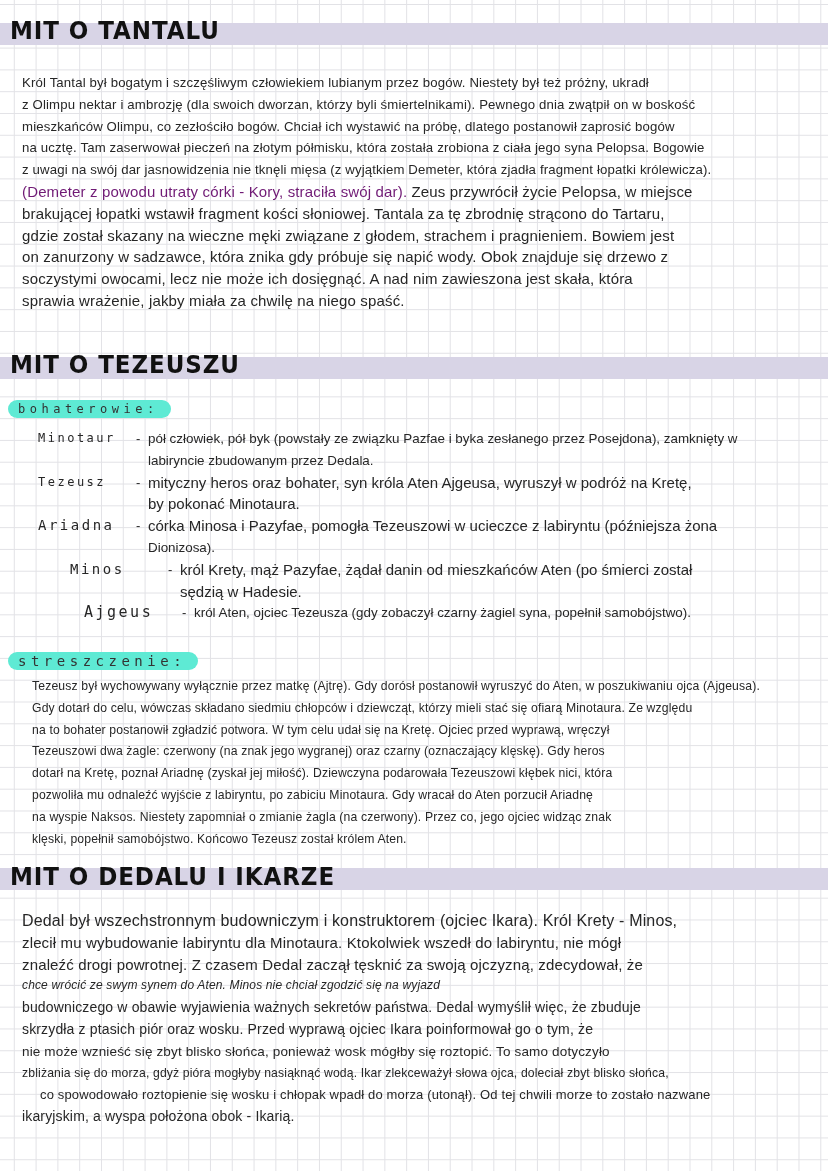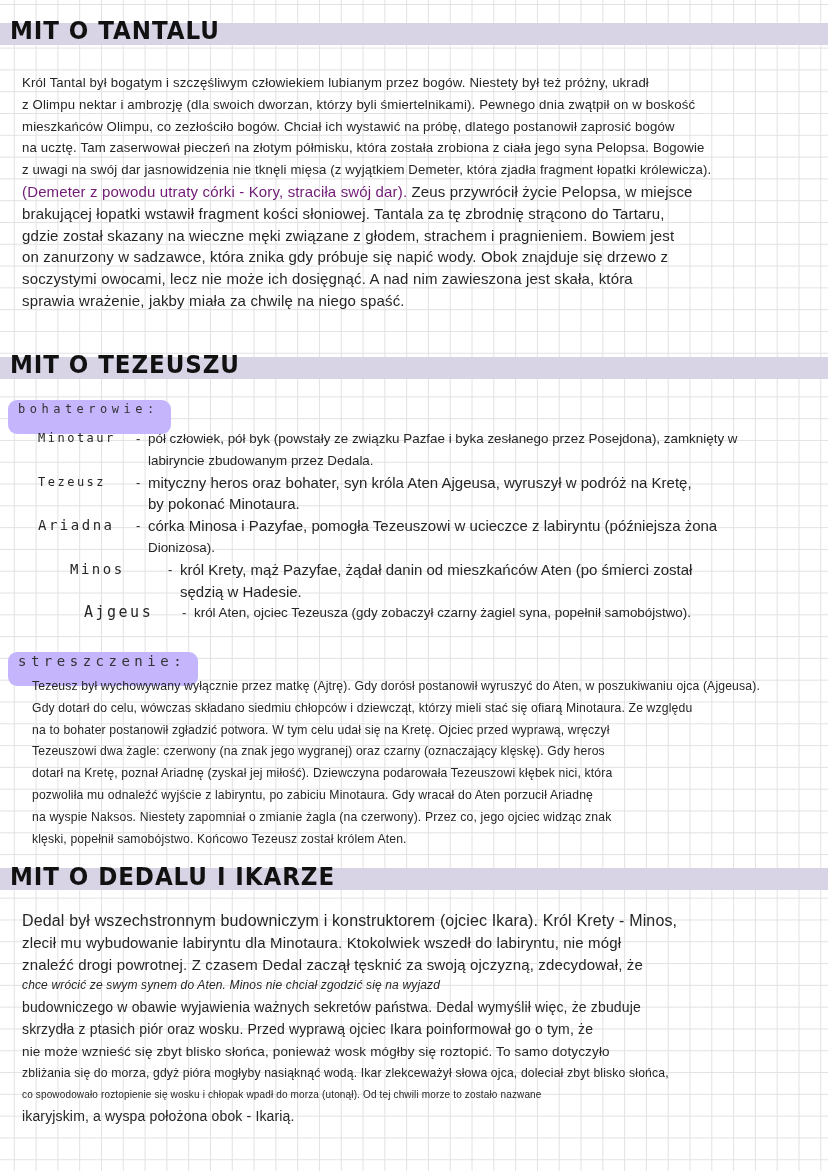--- a/index.html
+++ b/index.html
@@ -26,24 +26,24 @@
   }
   .para {
     position:absolute; left:22px; width:795px;
     font-family:"Liberation Sans", sans-serif; font-size:13.2px;
     color:#262626; letter-spacing:0.15px;
   }
   .line { height:21.8px; line-height:21.8px; white-space:nowrap; overflow:hidden; }
   .line.big { font-size:15px; }
   .line .purple { color:#701a75; }
   .tag {
-    position:absolute; left:8px; height:34px; line-height:18px;
+    position:absolute; left:8px; height:18px; line-height:18px;
     font-family:"DejaVu Sans Mono", monospace; font-size:12px;
     letter-spacing:4.5px; color:#333; padding:0 12px 0 10px;
-    background:#c4b5fd; border-radius:9px;
+    background:#5eead4; border-radius:9px;
   }
   .heroes { position:absolute; left:38px; width:800px; font-family:"Liberation Sans", sans-serif; color:#262626; }
   .hero { display:flex; }
   .hero-name {
     width:98px; font-family:"DejaVu Sans Mono", monospace; font-size:12px; letter-spacing:2.5px;
     height:21.8px; line-height:21.8px; white-space:nowrap;
   }
   .hero-dash { width:12px; height:21.8px; line-height:21.8px; font-size:13px; }
   .hero-desc { flex:1; font-size:13.4px; }
   .hero-desc .line { height:21.8px; line-height:21.8px; }
@@ -133,15 +133,15 @@
 
 <div class="para" style="top:910px;">
   <div class="line big" style="font-size:16px;">Dedal był wszechstronnym budowniczym i konstruktorem (ojciec Ikara). Król Krety - Minos,</div>
   <div class="line big">zlecił mu wybudowanie labiryntu dla Minotaura. Ktokolwiek wszedł do labiryntu, nie mógł</div>
   <div class="line big">znaleźć drogi powrotnej. Z czasem Dedal zaczął tęsknić za swoją ojczyzną, zdecydował, że</div>
   <div class="line big" style="font-size:12px;font-style:italic;">chce wrócić ze swym synem do Aten. Minos nie chciał zgodzić się na wyjazd</div>
   <div class="line" style="font-size:14px;">budowniczego w obawie wyjawienia ważnych sekretów państwa. Dedal wymyślił więc, że zbuduje</div>
   <div class="line" style="font-size:14px;">skrzydła z ptasich piór oraz wosku. Przed wyprawą ojciec Ikara poinformował go o tym, że</div>
   <div class="line" style="font-size:13.5px;">nie może wznieść się zbyt blisko słońca, ponieważ wosk mógłby się roztopić. To samo dotyczyło</div>
   <div class="line" style="font-size:12.2px;">zbliżania się do morza, gdyż pióra mogłyby nasiąknąć wodą. Ikar zlekceważył słowa ojca, doleciał zbyt blisko słońca,</div>
-  <div class="line" style="font-size:10px;">co spowodowało roztopienie się wosku i chłopak wpadł do morza (utonął). Od tej chwili morze to zostało nazwane</div>
+  <div class="line" style="font-size:13px;margin-left:18px;">co spowodowało roztopienie się wosku i chłopak wpadł do morza (utonął). Od tej chwili morze to zostało nazwane</div>
   <div class="line" style="font-size:14px;">ikaryjskim, a wyspa położona obok - Ikarią.</div>
 </div>
 
 </body></html>

